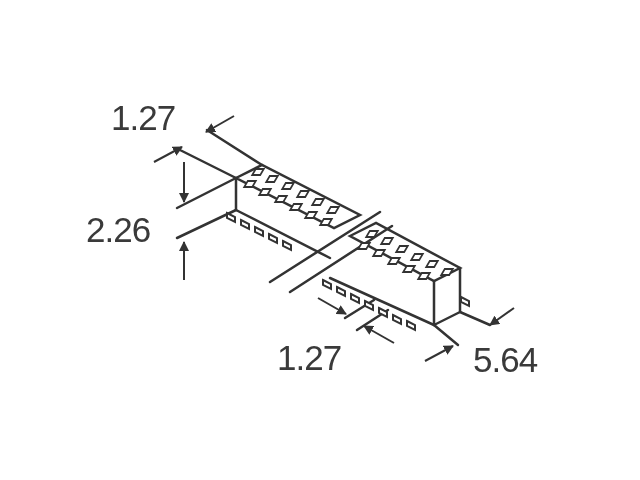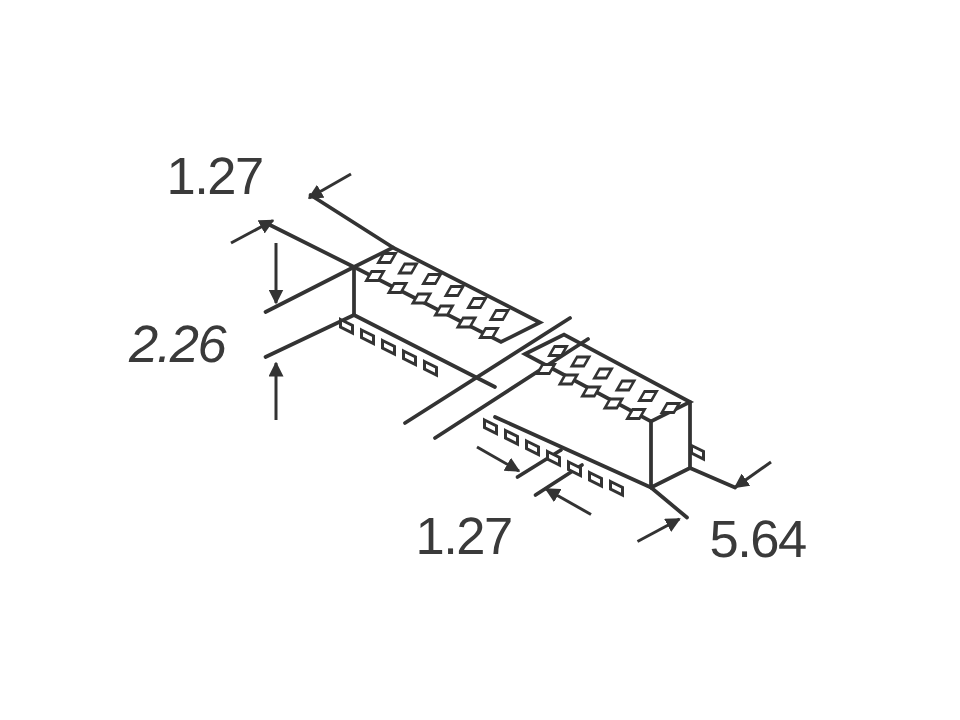--- a/index.html
+++ b/index.html
@@ -96,16 +96,16 @@
       <line x1="184" y1="162" x2="184" y2="202" marker-end="url(#ah)"></line>
       <line x1="184" y1="280" x2="184" y2="242" marker-end="url(#ah)"></line>
       <line x1="318" y1="298" x2="346" y2="314" marker-end="url(#ah)"></line>
       <line x1="394" y1="343" x2="364" y2="326" marker-end="url(#ah)"></line>
       <line x1="514" y1="308" x2="490" y2="325" marker-end="url(#ah)"></line>
       <line x1="425" y1="361" x2="453" y2="346" marker-end="url(#ah)"></line>
     </g>
   </svg>
 
   <div class="lbl" style="left:111px;top:100px;">1.27</div>
-  <div class="lbl" style="left:86px;top:212px;font-style:italic;">2.26</div>
+  <div class="lbl" style="left:86px;top:212px;">2.26</div>
   <div class="lbl" style="left:277px;top:340px;">1.27</div>
   <div class="lbl" style="left:473px;top:342px;">5.64</div>
 </div>
 
 </body></html>

